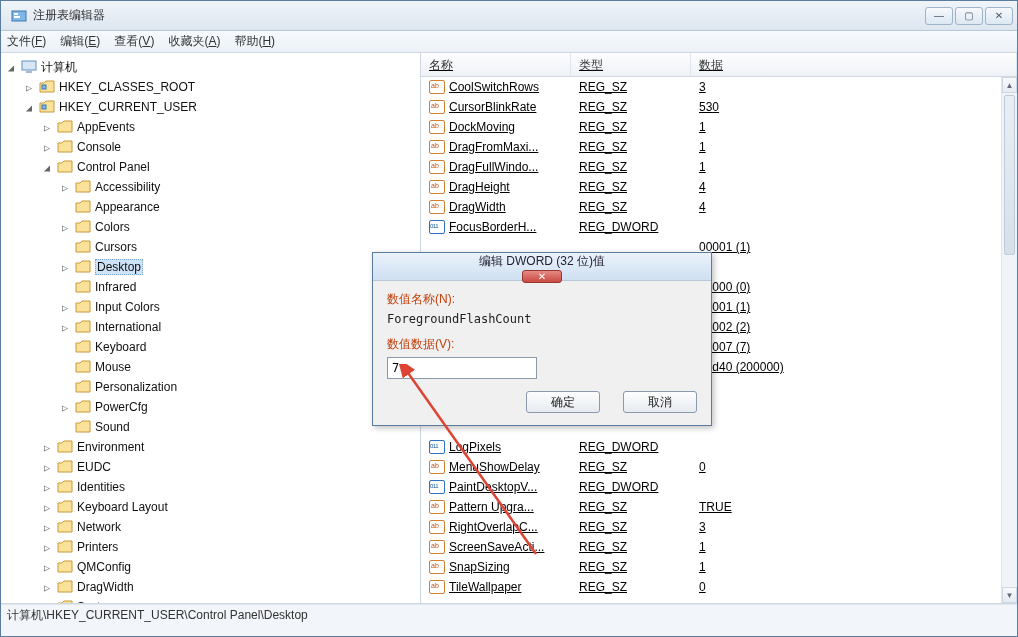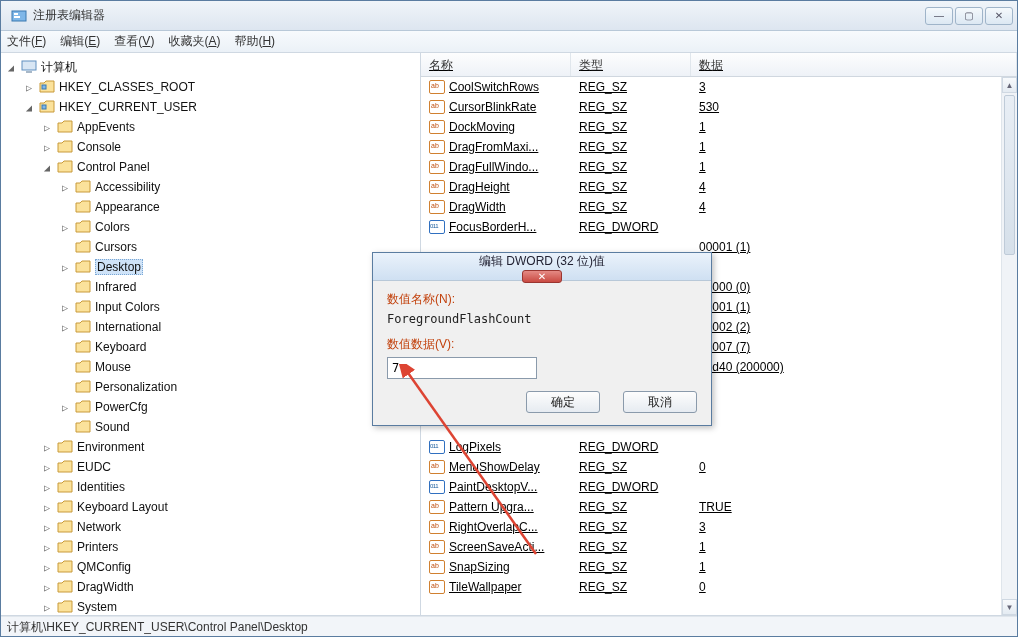--- a/index.html
+++ b/index.html
@@ -33,21 +33,21 @@
 .col-name{width:150px}.col-type{width:120px}.col-data{flex:1}
 .list-body { flex:1; overflow:auto; }
 .list-row { display:flex; height:20px; align-items:center; }
 .list-row .cell { padding:0 8px; overflow:hidden; text-overflow:ellipsis; white-space:nowrap; }
 .list-row .ico { width:16px; height:14px; margin-right:4px; display:inline-flex; align-items:center; justify-content:center; flex-shrink:0; }
 .ico-sz{background:#fff;border:1px solid #d08030;border-radius:2px;position:relative}
 .ico-sz::after{content:"ab";font-size:7px;color:#c05010;position:absolute;top:0;left:1px;line-height:10px}
 .ico-dw{background:#fff;border:1px solid #3070c0;border-radius:2px;position:relative}
 .ico-dw::after{content:"011";font-size:6px;color:#2060a0;position:absolute;top:1px;left:0;line-height:8px;letter-spacing:-0.5px}
 
-.statusbar { height:20px; background:#f2f5f9; padding:2px 6px; color:#333; border-top:1px solid #e0e6ec; }
+.statusbar { height:32px; background:#f2f5f9; padding:2px 6px; color:#333; border-top:1px solid #e0e6ec; }
 
 
 .dialog { position:absolute; left:372px; top:252px; width:340px; background:#f0f0f0; border:1px solid #5a7ca0; box-shadow:2px 2px 6px rgba(0,0,0,0.25); z-index:10; }
 .dialog .dlg-title { height:28px; background:linear-gradient(to bottom,#eaf2fb,#cfe0f2); display:flex; align-items:center; padding:0 8px; color:#223; border-bottom:1px solid #b8c8d8;flex-direction:column; }
 .dialog .dlg-title .spacer{flex:1}
 .dialog .dlg-close { width:40px; height:18px; background:linear-gradient(to bottom,#e58a84,#c94a42); border:1px solid #9a3530; border-radius:3px; color:#fff; display:flex; align-items:center; justify-content:center; font-size:10px; cursor:pointer; }
 .dialog .dlg-body { padding:10px 14px 12px; }
 .dialog .field-label{color:#c2410c;margin-bottom:4px}
 .dialog .valname{font-family:"SimSun",monospace;font-size:12px;margin:2px 0 10px;color:#222}
 .dialog .row2{display:flex;gap:18px;align-items:flex-start}

